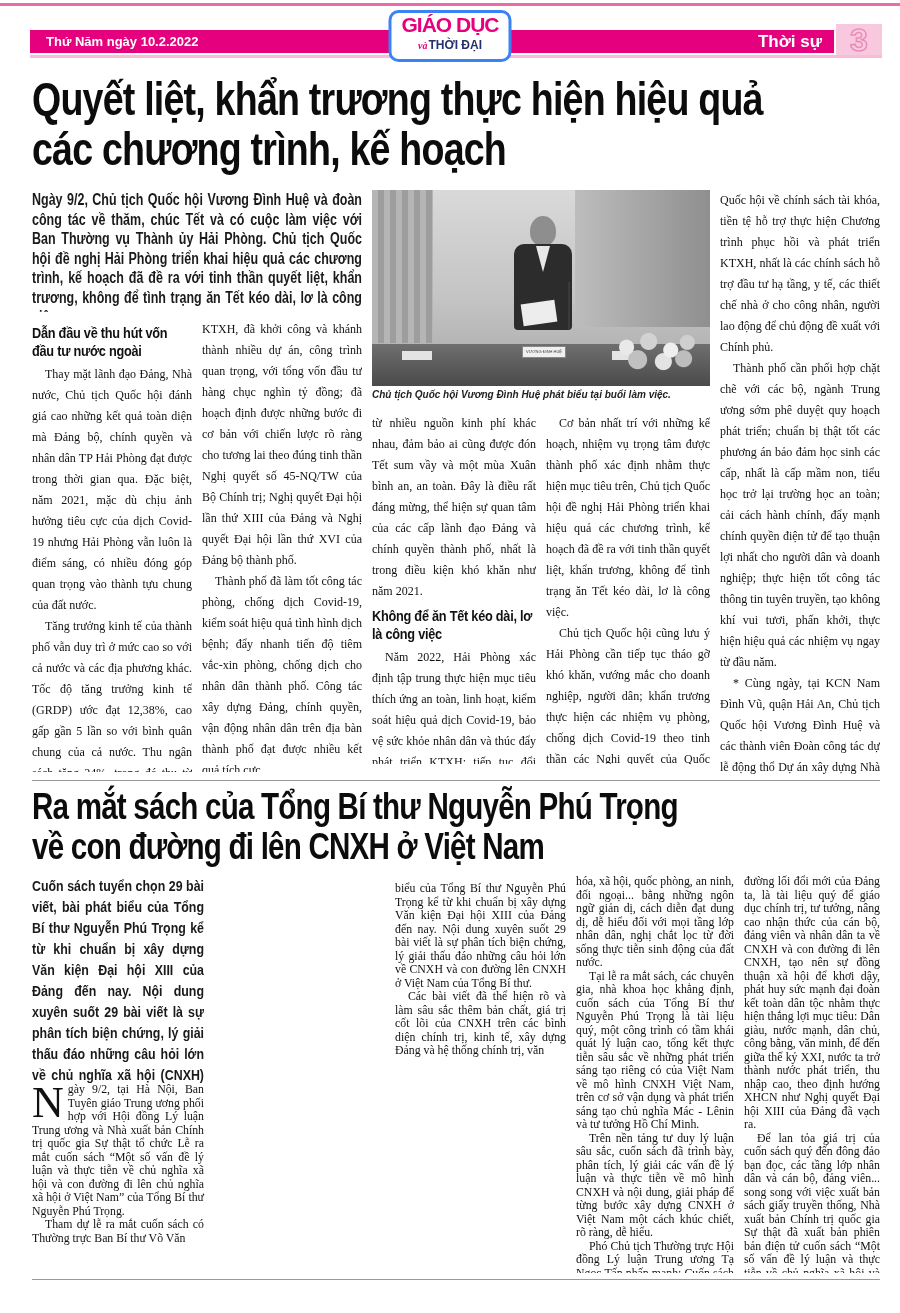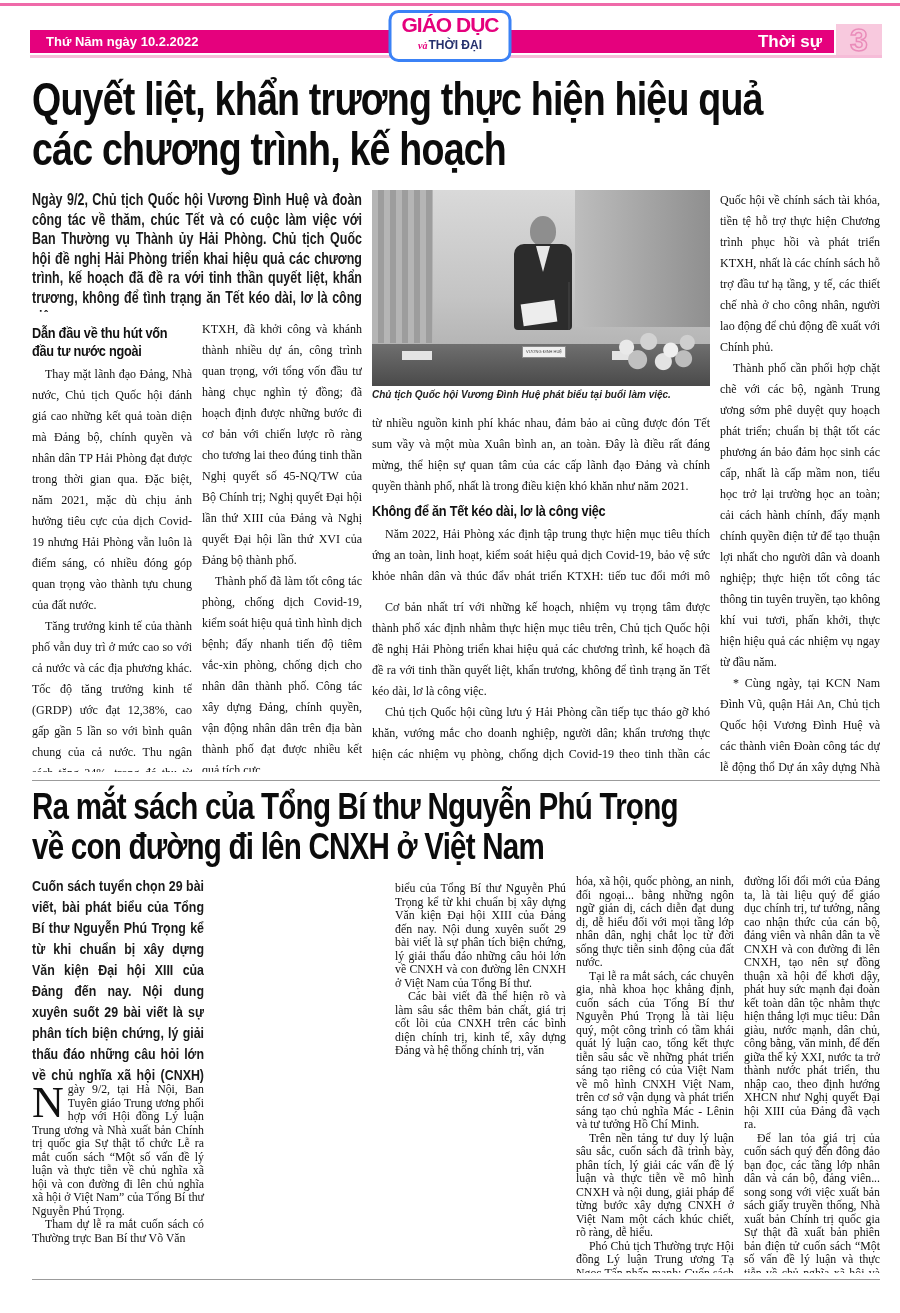--- a/index.html
+++ b/index.html
@@ -63,21 +63,21 @@
   .cols2 .col { flex:1 1 0; overflow:hidden;margin-top:7px; }
 
   
   .a1 { margin-top:10px; }
   .a1-title { height:102px; overflow:visible; margin-bottom:14px; }
   .a1-body { display:flex; gap:10px; height:585px; overflow:hidden; }
   .a1-left { width:330px; flex:0 0 330px; }
   .a1-left .lead-wrap { height:122px; overflow:hidden; }
   .a1-left .cols2 { height:460px; }
   .a1-mid { width:338px; flex:0 0 338px; }
-  .a1-mid .cols2 { height:358px;flex-direction:column; }
+  .a1-mid .cols2 { height:358px; }
   .a1-right { flex:1 1 auto; overflow:hidden; }
 
   
   .photo1 { position:relative; width:338px; height:196px; overflow:hidden;
             background:linear-gradient(180deg,#d9d9d9 0%,#c4c4c4 55%,#a8a8a8 100%); }
   .p1-wall { position:absolute; right:0; top:0; width:40%; height:70%;
              background:linear-gradient(90deg,#bdbdbd,#8f8f8f); }
   .p1-curtain { position:absolute; left:0; top:0; width:18%; height:78%;
                 background:repeating-linear-gradient(90deg,#b5b5b5 0 6px,#9d9d9d 6px 12px); }
   .p1-head { position:absolute; left:158px; top:26px; width:26px; height:30px;

